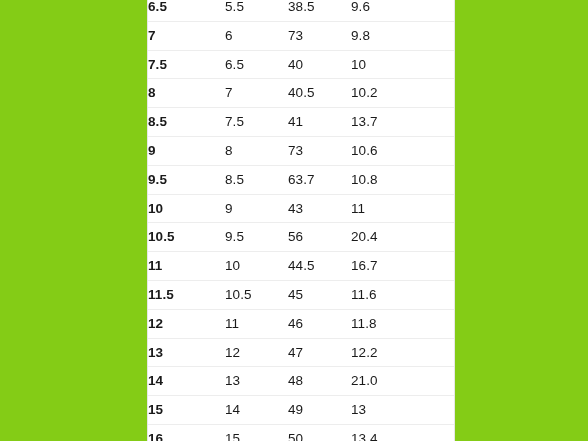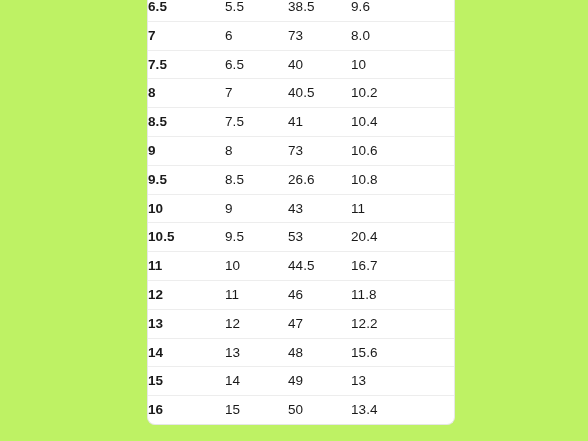--- a/index.html
+++ b/index.html
@@ -13,21 +13,21 @@
     height: 441px;
     overflow: hidden;
     font-family: "Liberation Sans", "DejaVu Sans", sans-serif;
     -webkit-font-smoothing: antialiased;
   }
 
   .page {
     position: relative;
     width: 588px;
     height: 441px;
-    background: #bef264;
+    background: #84cc16;
   }
 
   
   .table-card {
     position: absolute;
     left: 147px;
     top: -7px;                 
     width: 308px;
     box-sizing: border-box;
     background: #ffffff;
@@ -79,87 +79,93 @@
           <tr>
             <td class="c0">6.5</td>
             <td class="c1">5.5</td>
             <td class="c2">38.5</td>
             <td class="c3">9.6</td>
           </tr>
           <tr>
             <td class="c0">7</td>
             <td class="c1">6</td>
             <td class="c2">73</td>
-            <td class="c3">8.0</td>
+            <td class="c3">9.8</td>
           </tr>
           <tr>
             <td class="c0">7.5</td>
             <td class="c1">6.5</td>
             <td class="c2">40</td>
             <td class="c3">10</td>
           </tr>
           <tr>
             <td class="c0">8</td>
             <td class="c1">7</td>
             <td class="c2">40.5</td>
             <td class="c3">10.2</td>
           </tr>
           <tr>
             <td class="c0">8.5</td>
             <td class="c1">7.5</td>
             <td class="c2">41</td>
-            <td class="c3">10.4</td>
+            <td class="c3">13.7</td>
           </tr>
           <tr>
             <td class="c0">9</td>
             <td class="c1">8</td>
             <td class="c2">73</td>
             <td class="c3">10.6</td>
           </tr>
           <tr>
             <td class="c0">9.5</td>
             <td class="c1">8.5</td>
-            <td class="c2">26.6</td>
+            <td class="c2">63.7</td>
             <td class="c3">10.8</td>
           </tr>
           <tr>
             <td class="c0">10</td>
             <td class="c1">9</td>
             <td class="c2">43</td>
             <td class="c3">11</td>
           </tr>
           <tr>
             <td class="c0">10.5</td>
             <td class="c1">9.5</td>
-            <td class="c2">53</td>
+            <td class="c2">56</td>
             <td class="c3">20.4</td>
           </tr>
           <tr>
             <td class="c0">11</td>
             <td class="c1">10</td>
             <td class="c2">44.5</td>
             <td class="c3">16.7</td>
+          </tr>
+          <tr>
+            <td class="c0">11.5</td>
+            <td class="c1">10.5</td>
+            <td class="c2">45</td>
+            <td class="c3">11.6</td>
           </tr>
           <tr>
             <td class="c0">12</td>
             <td class="c1">11</td>
             <td class="c2">46</td>
             <td class="c3">11.8</td>
           </tr>
           <tr>
             <td class="c0">13</td>
             <td class="c1">12</td>
             <td class="c2">47</td>
             <td class="c3">12.2</td>
           </tr>
           <tr>
             <td class="c0">14</td>
             <td class="c1">13</td>
             <td class="c2">48</td>
-            <td class="c3">15.6</td>
+            <td class="c3">21.0</td>
           </tr>
           <tr>
             <td class="c0">15</td>
             <td class="c1">14</td>
             <td class="c2">49</td>
             <td class="c3">13</td>
           </tr>
           <tr>
             <td class="c0">16</td>
             <td class="c1">15</td>

